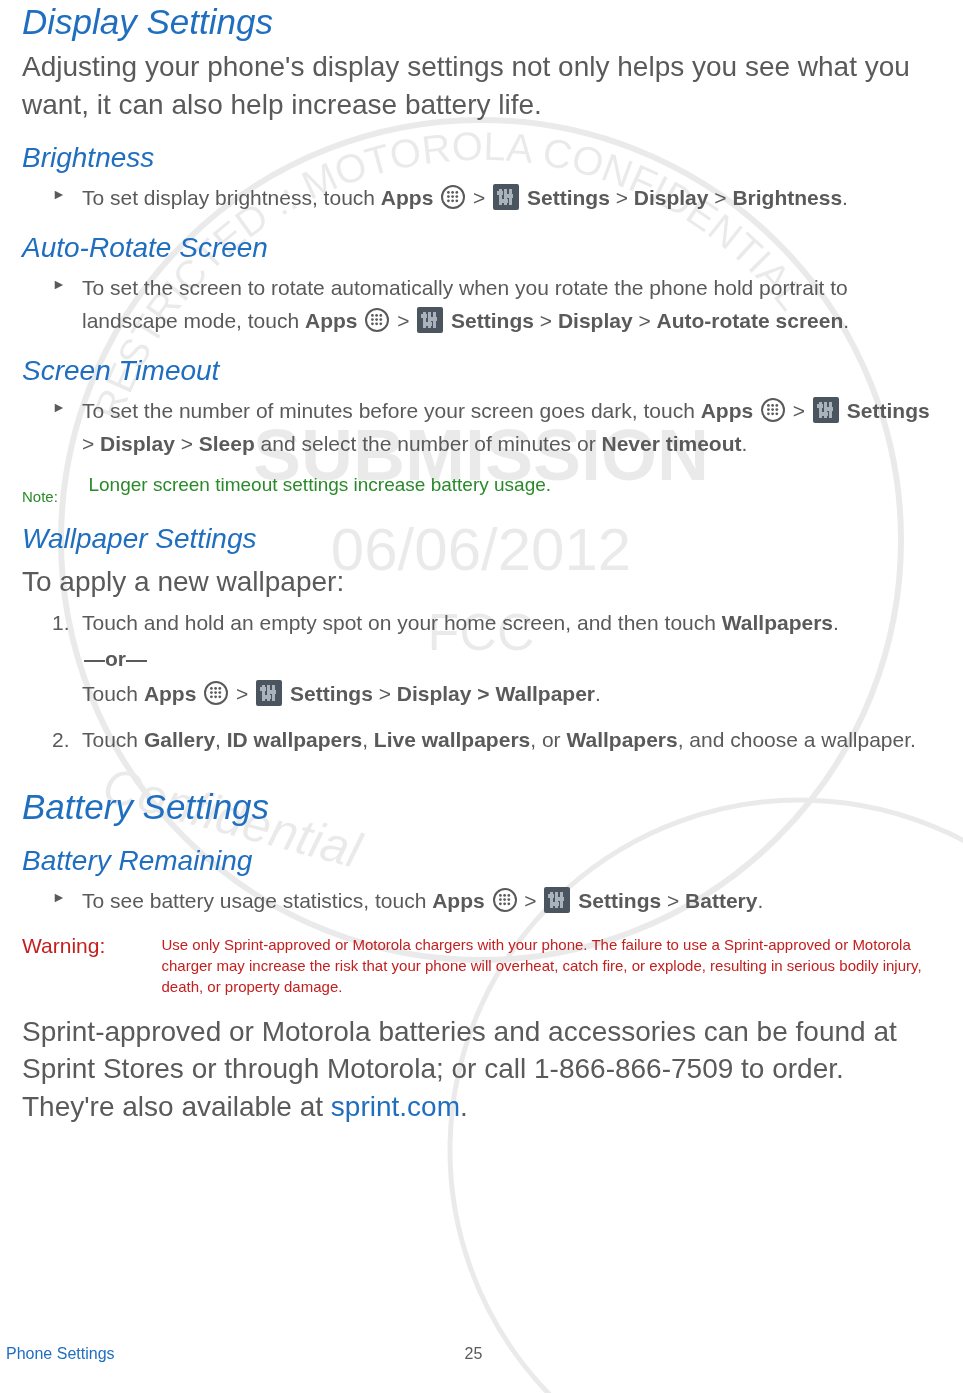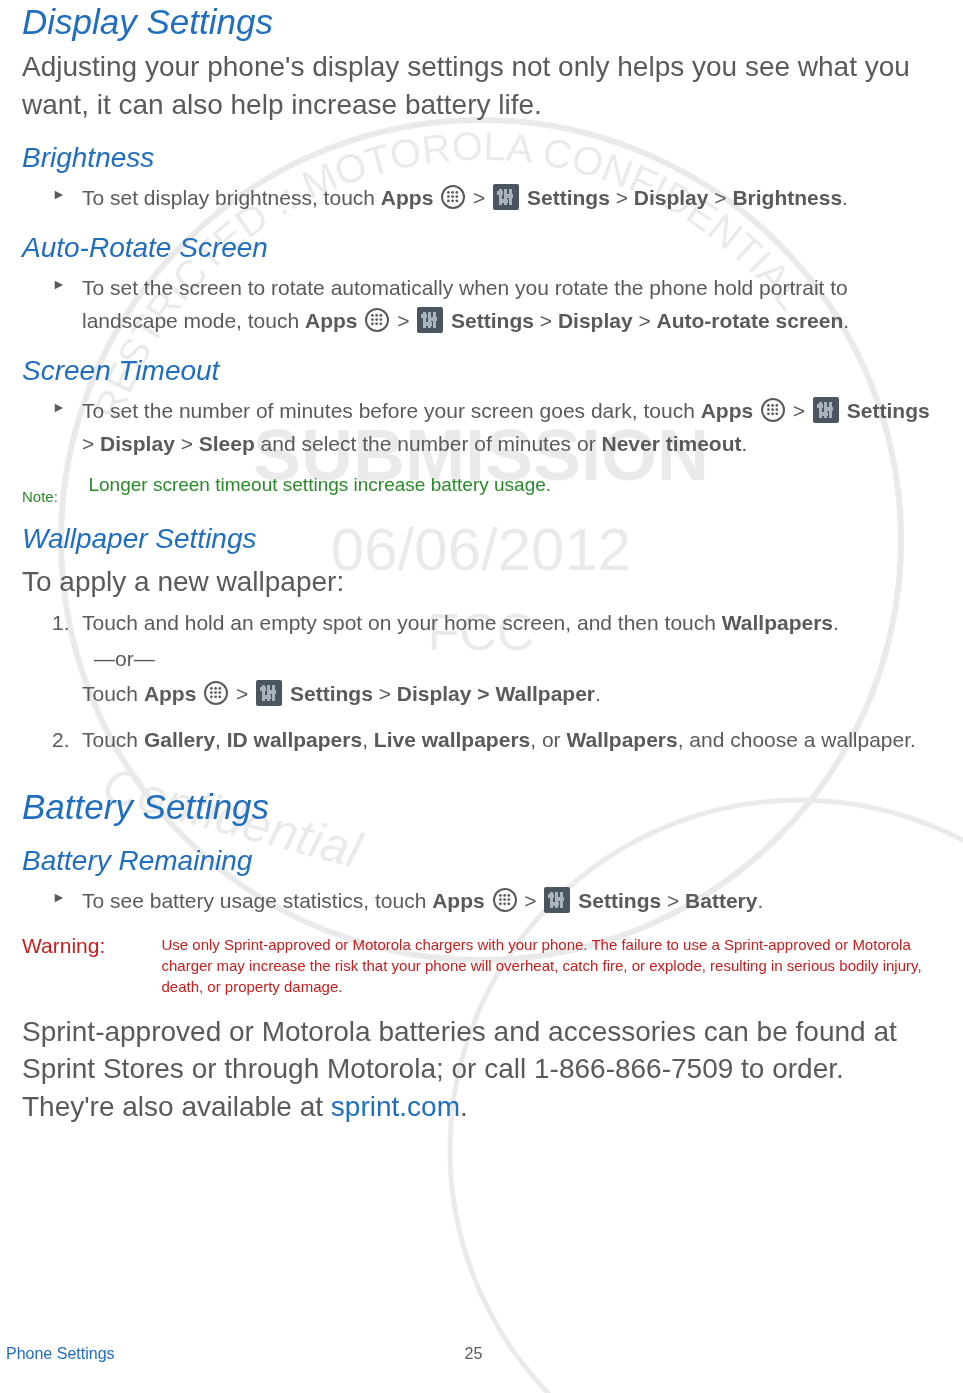--- a/index.html
+++ b/index.html
@@ -139,21 +139,21 @@
       right: 22px;
       color: #1F6EBF;
       font-size: 16px;
     }
     .footer .pagenum {
       position: absolute;
       left: 50%;
       transform: translateX(-50%);
       color: #5a5a5a;
     }
-    .or-text { margin: 4px 12px; }
+    .or-text { margin: 4px 2px; font-weight: bold; }
   </style>
 </head>
 <body>
 
 <svg class="watermark" viewBox="0 0 963 1393">
   <g transform="translate(481,540)">
     <circle cx="0" cy="0" r="420" fill="none" stroke="#000" stroke-width="6"></circle>
     <text font-size="72" text-anchor="middle" y="-60" font-weight="bold">SUBMISSION</text>
     <text font-size="60" text-anchor="middle" y="30">06/06/2012</text>
     <text font-size="52" text-anchor="middle" y="110">FCC</text>

